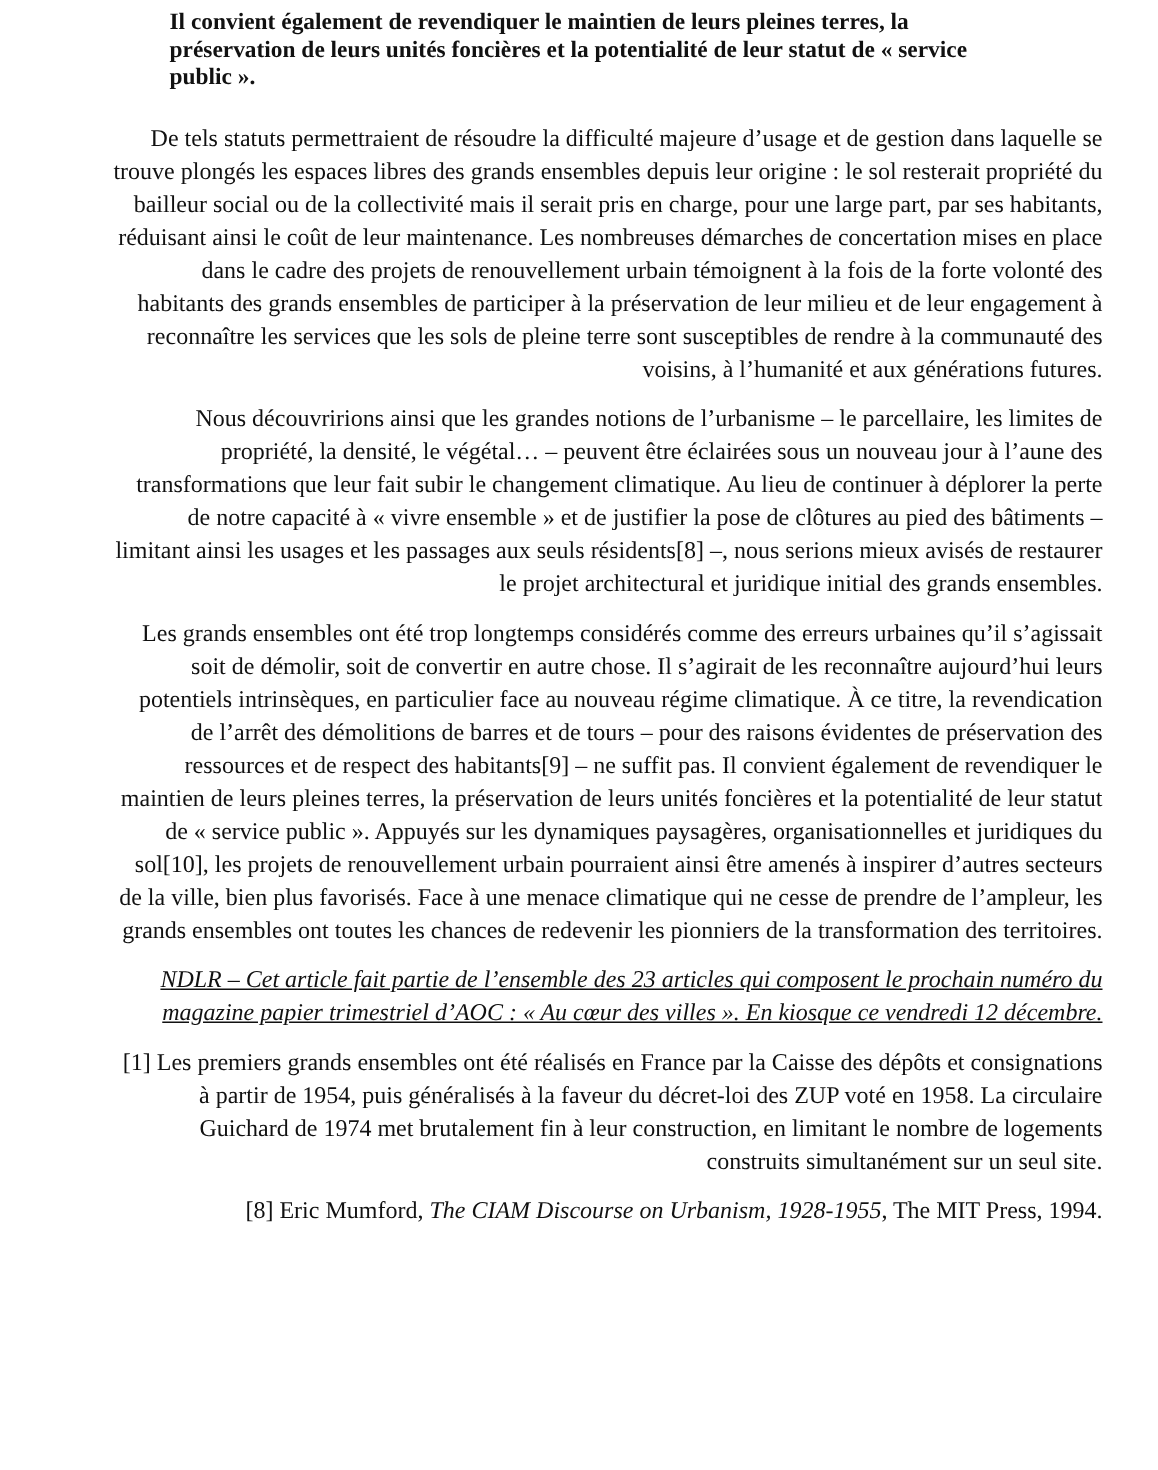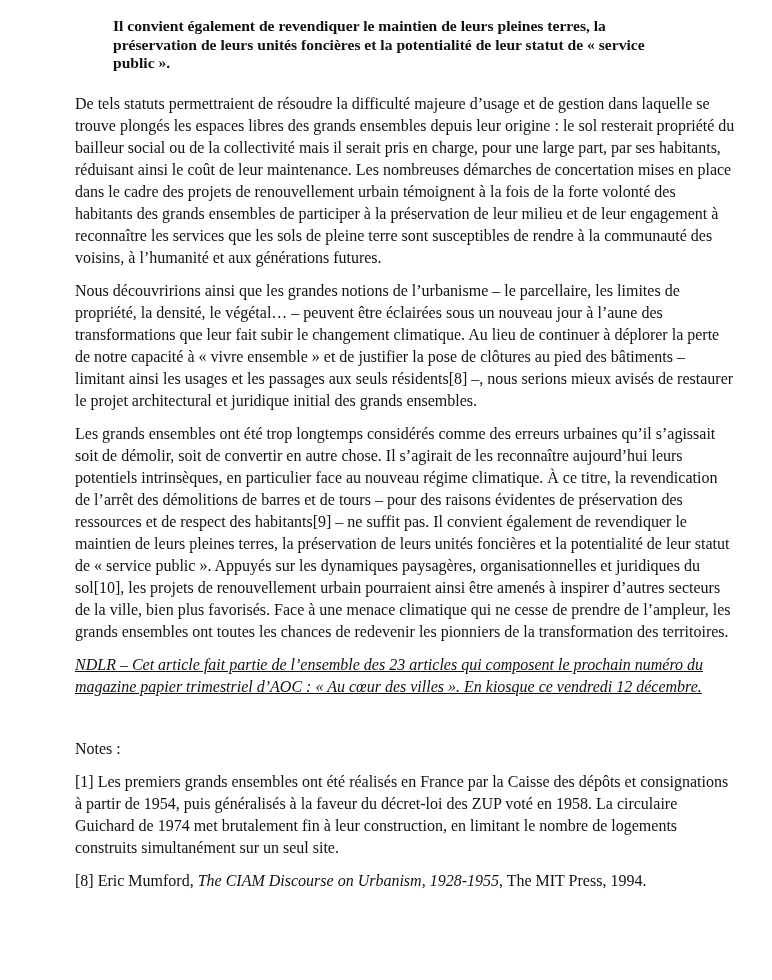--- a/index.html
+++ b/index.html
@@ -6,41 +6,40 @@
     body {
       width: 772px; height: 980px; overflow: hidden;
       font-family: "Liberation Serif", serif;
       color: #111111;
       font-size: 16px;
       line-height: 22px;
     }
     .page { position: relative; padding: 0 0 0 75px; width: 660px; }
     .quote {
       margin: 0 0 0 38px;
-      padding-top: 17px;
+      padding-top: 6px;
       font-weight: bold;
       font-size: 15.6px;
       line-height: 18.5px;
       width: 560px;
     }
     p { margin: 0; }
-    .body-p { margin-top: 11px; }
+    .body-p { margin-top: 11px; text-align: right; }
     .first-p { margin-top: 20px; }
     .italic { font-style: italic; text-decoration: underline; }
     .notes-label { margin-top: 40px; }
   </style>
 </head>
 <body>
 
 <div class="page">
   <p class="quote">Il convient également de revendiquer le maintien de leurs pleines terres, la préservation de leurs unités foncières et la potentialité de leur statut de « service public ».</p>
 
   <p class="body-p first-p">De tels statuts permettraient de résoudre la difficulté majeure d’usage et de gestion dans laquelle se trouve plongés les espaces libres des grands ensembles depuis leur origine : le sol resterait propriété du bailleur social ou de la collectivité mais il serait pris en charge, pour une large part, par ses habitants, réduisant ainsi le coût de leur maintenance. Les nombreuses démarches de concertation mises en place dans le cadre des projets de renouvellement urbain témoignent à la fois de la forte volonté des habitants des grands ensembles de participer à la préservation de leur milieu et de leur engagement à reconnaître les services que les sols de pleine terre sont susceptibles de rendre à la communauté des voisins, à l’humanité et aux générations futures.</p>
   <p class="body-p">Nous découvririons ainsi que les grandes notions de l’urbanisme – le parcellaire, les limites de propriété, la densité, le végétal… – peuvent être éclairées sous un nouveau jour à l’aune des transformations que leur fait subir le changement climatique. Au lieu de continuer à déplorer la perte de notre capacité à « vivre ensemble » et de justifier la pose de clôtures au pied des bâtiments – limitant ainsi les usages et les passages aux seuls résidents[8] –, nous serions mieux avisés de restaurer le projet architectural et juridique initial des grands ensembles.</p>
   <p class="body-p">Les grands ensembles ont été trop longtemps considérés comme des erreurs urbaines qu’il s’agissait soit de démolir, soit de convertir en autre chose. Il s’agirait de les reconnaître aujourd’hui leurs potentiels intrinsèques, en particulier face au nouveau régime climatique. À ce titre, la revendication de l’arrêt des démolitions de barres et de tours – pour des raisons évidentes de préservation des ressources et de respect des habitants[9] – ne suffit pas. Il convient également de revendiquer le maintien de leurs pleines terres, la préservation de leurs unités foncières et la potentialité de leur statut de « service public ». Appuyés sur les dynamiques paysagères, organisationnelles et juridiques du sol[10], les projets de renouvellement urbain pourraient ainsi être amenés à inspirer d’autres secteurs de la ville, bien plus favorisés. Face à une menace climatique qui ne cesse de prendre de l’ampleur, les grands ensembles ont toutes les chances de redevenir les pionniers de la transformation des territoires.</p>
 
   <p class="body-p italic">NDLR – Cet article fait partie de l’ensemble des 23 articles qui composent le prochain numéro du magazine papier trimestriel d’AOC : « Au cœur des villes ». En kiosque ce vendredi 12 décembre.</p>
 
 
-  <p class="body-p notes-label">Notes :</p>
   <p class="body-p">[1] Les premiers grands ensembles ont été réalisés en France par la Caisse des dépôts et consignations à partir de 1954, puis généralisés à la faveur du décret-loi des ZUP voté en 1958. La circulaire Guichard de 1974 met brutalement fin à leur construction, en limitant le nombre de logements construits simultanément sur un seul site.</p>
   <p class="body-p"><span>[8] Eric Mumford, </span><i>The CIAM Discourse on Urbanism, 1928-1955</i><span>, The MIT Press, 1994.</span></p>
 </div>
 
 </body></html>

